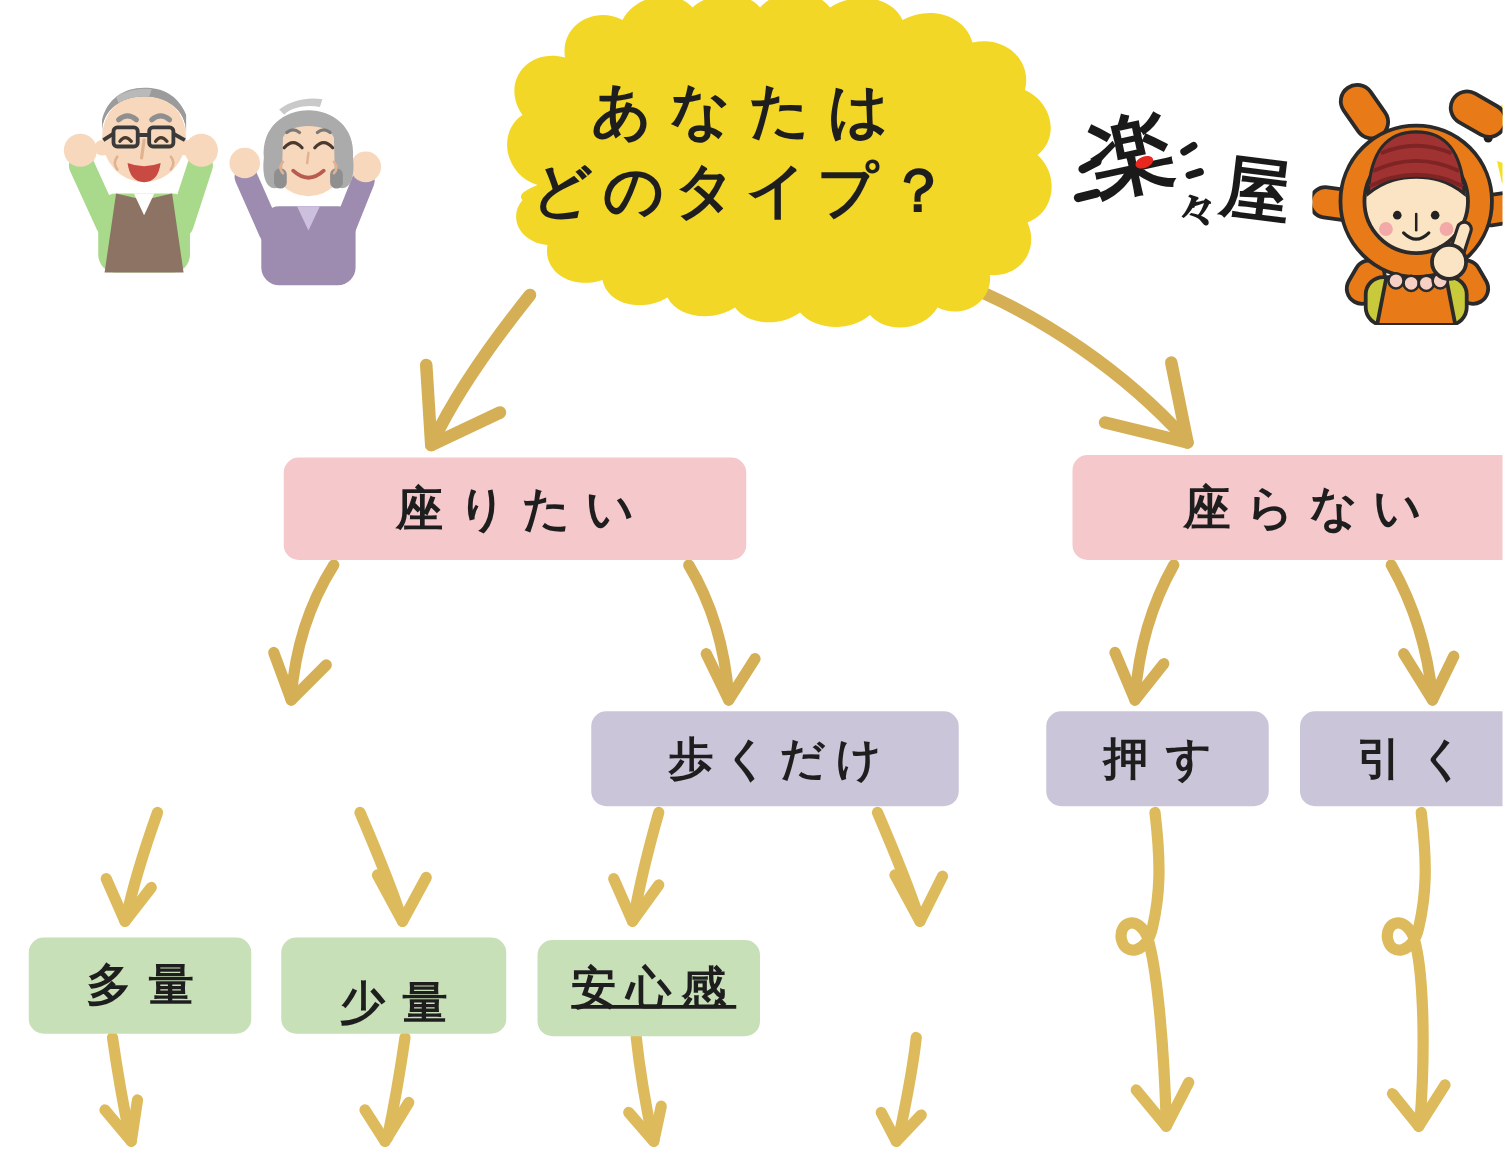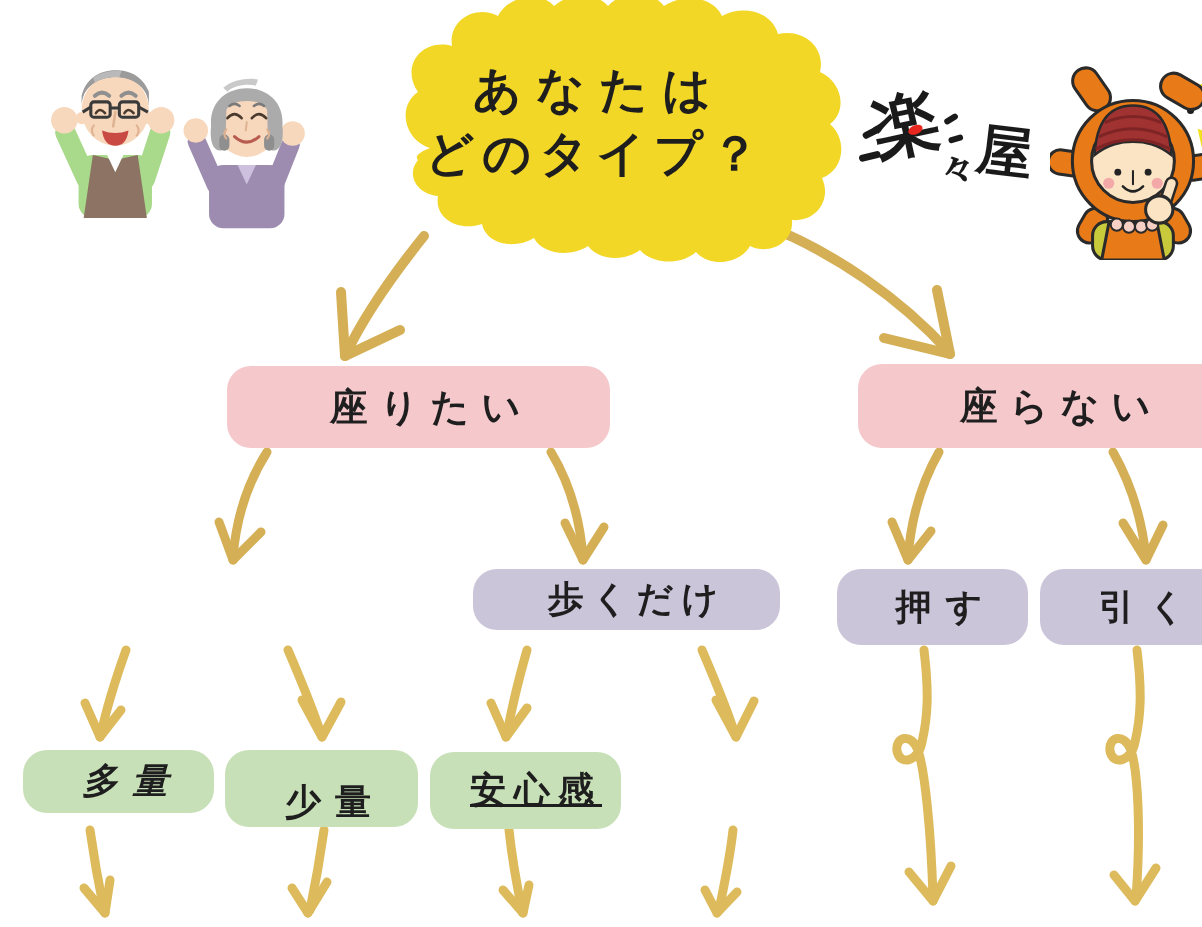--- a/index.html
+++ b/index.html
@@ -28,35 +28,35 @@
   #logo-red-dot{position:absolute;left:44px;top:42px;width:15px;height:9px;border-radius:50%;
     background:var(--logo-red-dot,#e8281e);transform:rotate(-20deg);}
   .logo-tick{position:absolute;background:var(--logo-black,#1a1a1a);border-radius:4px;}
   #logo-tick-1{left:-2px;top:44px;width:20px;height:7px;transform:rotate(-25deg);}
   #logo-tick-2{left:-6px;top:68px;width:22px;height:7px;transform:rotate(-12deg);}
   #logo-tick-3{left:80px;top:34px;width:15px;height:6px;transform:rotate(-30deg);}
   #logo-tick-4{left:84px;top:54px;width:15px;height:6px;transform:rotate(-15deg);}
   
   .node{
     position:absolute;z-index:2;display:flex;align-items:center;justify-content:center;
-    border-radius:24px;color:var(--text-dark,#1e1e1e);font-weight:600;padding-left:13px;
+    border-radius:12px;color:var(--text-dark,#1e1e1e);font-weight:600;
   }
   .node span{font-size:36px;letter-spacing:8px;margin-right:-8px;white-space:nowrap;}
   .node.lv1 span{font-size:38px;letter-spacing:12px;margin-right:-12px;}
   .node.sp2 span{letter-spacing:14px;margin-right:-14px;}
   .lv1{background:var(--level1-pink,#f5c8cc);}
   .lv2{background:var(--level2-purple,#cbc5da);}
   .lv3{background:var(--level3-green,#c8e0b8);}
   #node-sit{left:207px;top:366px;width:370px;height:82px;}
   #node-no-sit{left:838px;top:364px;width:368px;height:84px;}
   #node-luggage{left:44px;top:569px;width:294px;height:76px;}
-  #node-walk-only{left:453px;top:569px;width:294px;height:61px;}
+  #node-walk-only{left:453px;top:569px;width:294px;height:76px;}
   #node-push{left:817px;top:569px;width:178px;height:76px;}
   #node-pull{left:1020px;top:569px;width:178px;height:76px;}
-  #node-large{left:3px;top:750px;width:178px;height:63px;font-style:italic;}
+  #node-large{left:3px;top:750px;width:178px;height:77px;}
   #node-small{left:205px;top:750px;width:180px;height:77px;align-items:flex-end;}
   #node-security{left:410px;top:752px;width:178px;height:77px;text-decoration:underline;}
   #node-light{left:613px;top:750px;width:180px;height:77px;}
 </style>
 </head>
 <body>
 
 <div id="canvas">
 
   <svg id="arrow-layer" width="1202" height="927" viewBox="0 0 1202 927">

